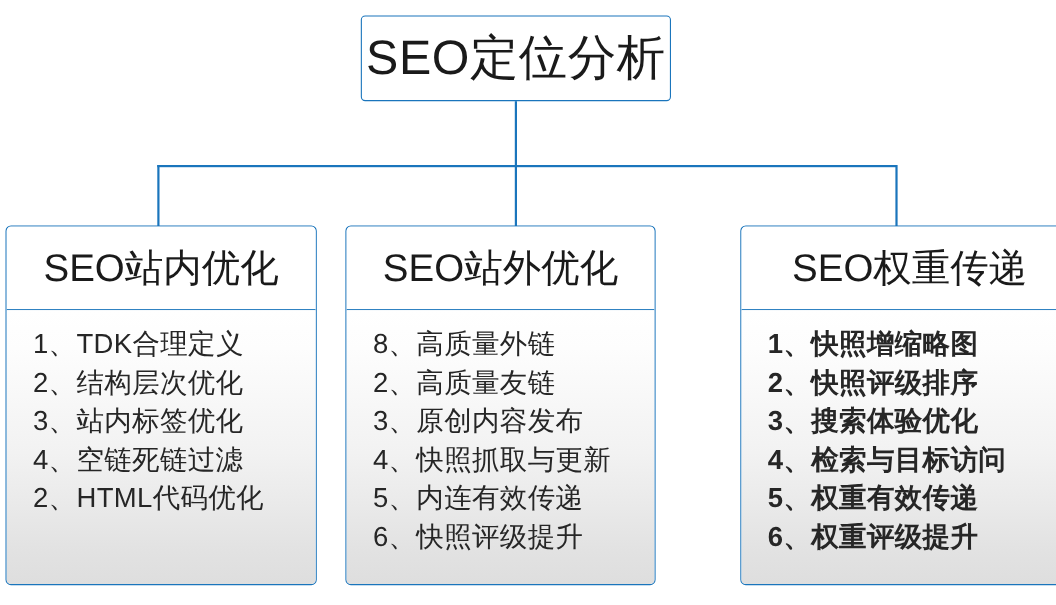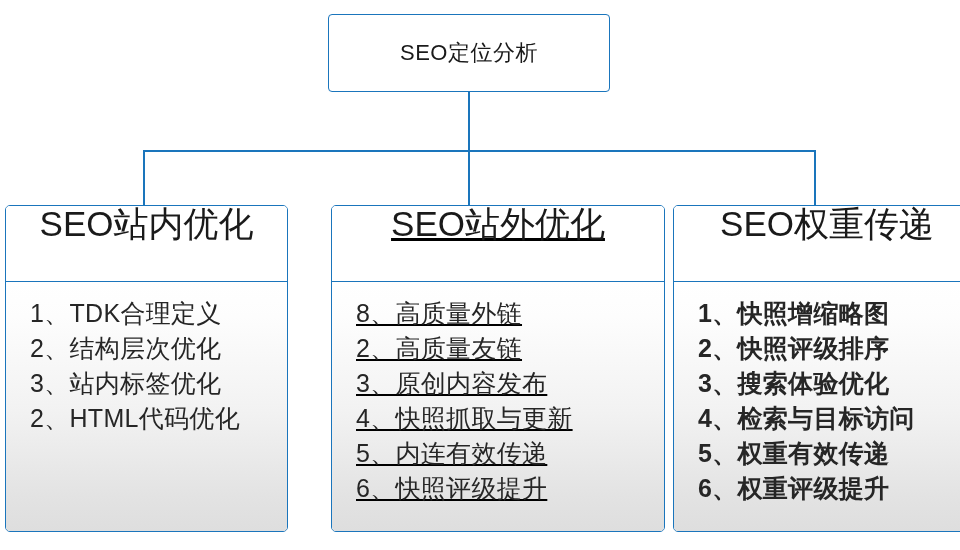--- a/index.html
+++ b/index.html
@@ -27,21 +27,21 @@
     height: 78px;
     box-sizing: border-box;
     border: 1.5px solid #1A75BC;
     border-radius: 4px;
     background: #ffffff;
     display: flex;
     align-items: center;
     justify-content: center;
   }
   .root-label {
-    font-size: 22px;
+    font-size: 44px;
     color: #1a1a1a;
     letter-spacing: 0.5px;
     line-height: 1;
     white-space: nowrap;
   }
 
   
   .conn {
     position: absolute;
     background: #1A75BC;
@@ -56,30 +56,31 @@
     height: 327px;
     box-sizing: border-box;
     border: 1.5px solid #1A75BC;
     border-radius: 5px;
     background: #ffffff;
     display: flex;
     flex-direction: column;
     overflow: hidden;
   }
   .child-1 { left: 5px;   width: 283px; }
-  .child-2 { left: 331px; width: 334px; text-decoration: underline; }
+  .child-2 { left: 314px; width: 282px; }
   .child-3 { left: 673px; width: 308px; }
 
   .child-head {
     height: 76px;
     flex: 0 0 76px;
     box-sizing: border-box;
     border-bottom: 1.5px solid #1A75BC;
     background: #ffffff;
     display: flex;
+    align-items: center;
     justify-content: center;
   }
   .child-head-label {
     font-size: 35px;
     color: #1a1a1a;
     line-height: 1;
     white-space: nowrap;
   }
 
   .child-body {
@@ -118,20 +119,21 @@
   <div class="conn conn-v" style="left:814px; top:150px; height:56px;"></div>
 
   <div class="child child-1">
     <div class="child-head">
       <span class="child-head-label">SEO站内优化</span>
     </div>
     <div class="child-body pad-1">
       <div class="item">1、TDK合理定义</div>
       <div class="item">2、结构层次优化</div>
       <div class="item">3、站内标签优化</div>
+      <div class="item">4、空链死链过滤</div>
       <div class="item">2、HTML代码优化</div>
     </div>
   </div>
 
   <div class="child child-2">
     <div class="child-head">
       <span class="child-head-label">SEO站外优化</span>
     </div>
     <div class="child-body pad-2">
       <div class="item">8、高质量外链</div>

